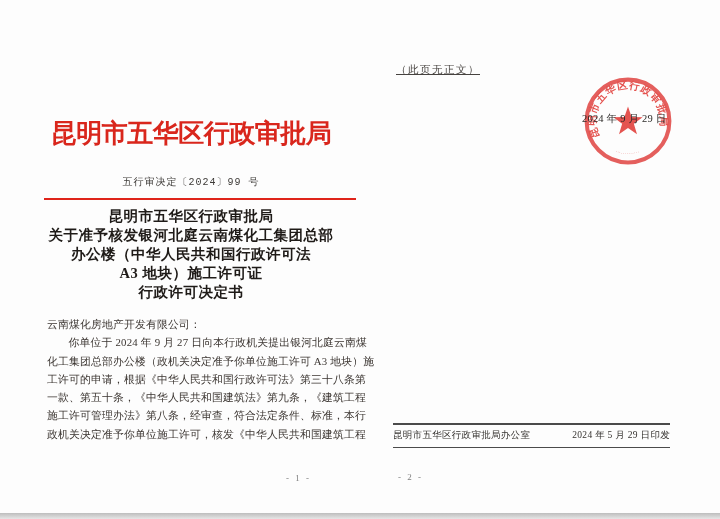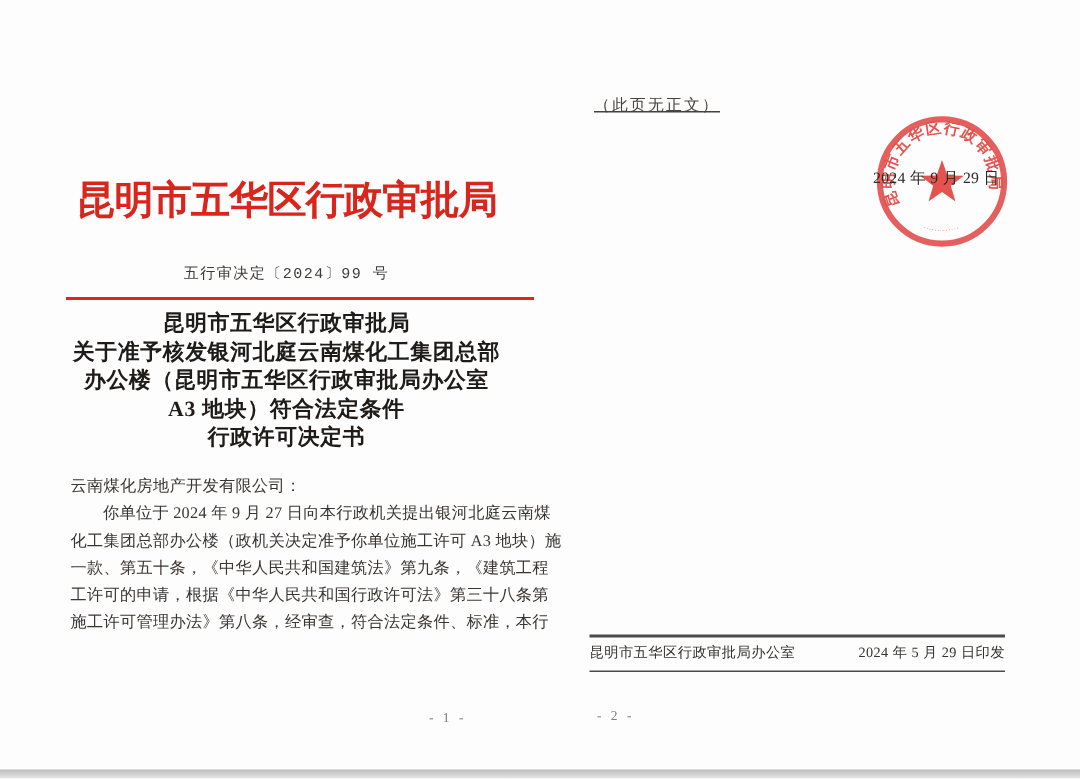--- a/index.html
+++ b/index.html
@@ -85,32 +85,33 @@
 
 <div class="abs agency-header">昆明市五华区行政审批局</div>
 
 <div class="abs doc-number">五行审决定〔2024〕99 号</div>
 
 <div class="abs red-rule"></div>
 
 <div class="abs title-block">
   <div>昆明市五华区行政审批局</div>
   <div>关于准予核发银河北庭云南煤化工集团总部</div>
-  <div>办公楼（昆明市五华区行政审批局办公室</div>
-  <div>A3 地块）符合法定条件</div>
+  <div>办公楼（中华人民共和国行政许可法</div>
+  <div>A3 地块）施工许可证</div>
   <div>行政许可决定书</div>
 </div>
 
 <div class="abs body-block">
   <div>云南煤化房地产开发有限公司：</div>
   <div class="indent">你单位于 2024 年 9 月 27 日向本行政机关提出银河北庭云南煤</div>
   <div>化工集团总部办公楼（政机关决定准予你单位施工许可 A3 地块）施</div>
+  <div>工许可的申请，根据《中华人民共和国行政许可法》第三十八条第</div>
   <div>一款、第五十条，《中华人民共和国建筑法》第九条，《建筑工程</div>
-  <div>工许可的申请，根据《中华人民共和国行政许可法》第三十八条第</div>
   <div>施工许可管理办法》第八条，经审查，符合法定条件、标准，本行</div>
+  <div>政机关决定准予你单位施工许可，核发《中华人民共和国建筑工程</div>
 </div>
 
 <div class="abs page-num pn1">- 1 -</div>
 
 <div class="abs no-text-note">（此页无正文）</div>
 
 <div class="abs seal-wrap">
   <svg width="90" height="90" viewBox="0 0 100 100" xmlns="http://www.w3.org/2000/svg">
     <circle cx="50" cy="50" r="46" fill="none" stroke="#e14a47" stroke-width="4.5"></circle>
     <polygon points="50,34 54,45.5 66.2,45.7 56.5,53.1 60,64.8 50,57.8 40,64.8 43.5,53.1 33.8,45.7 46,45.5" fill="#e13c38"></polygon>

